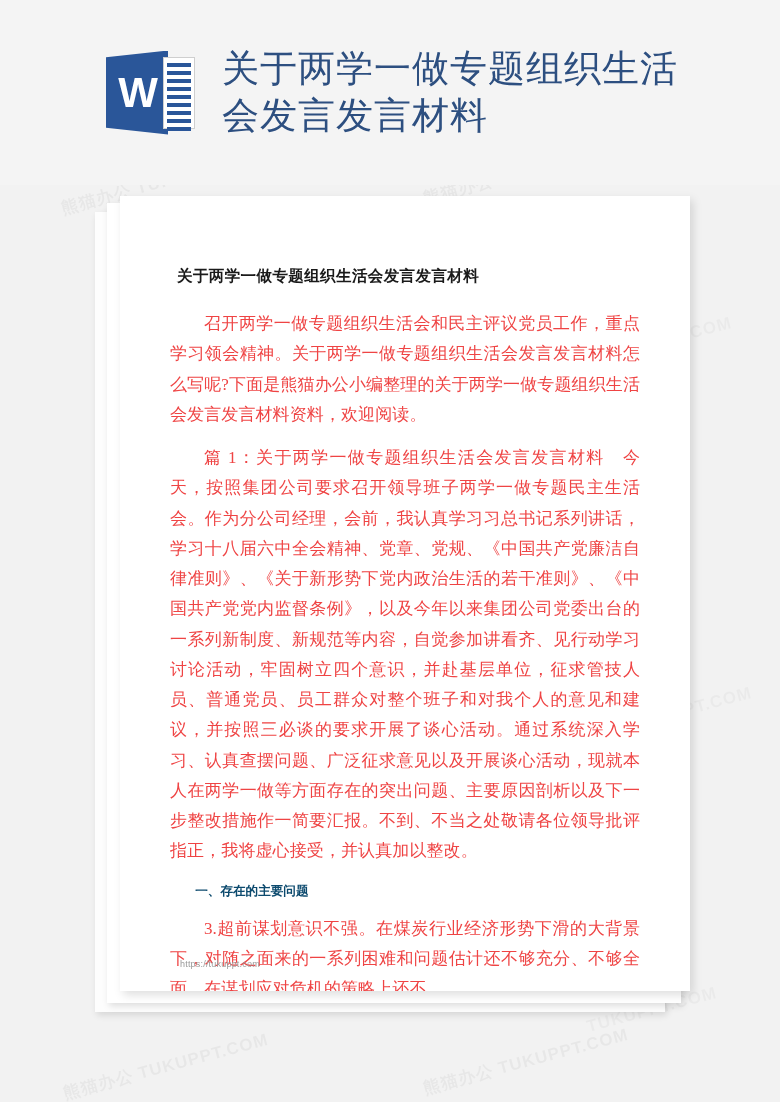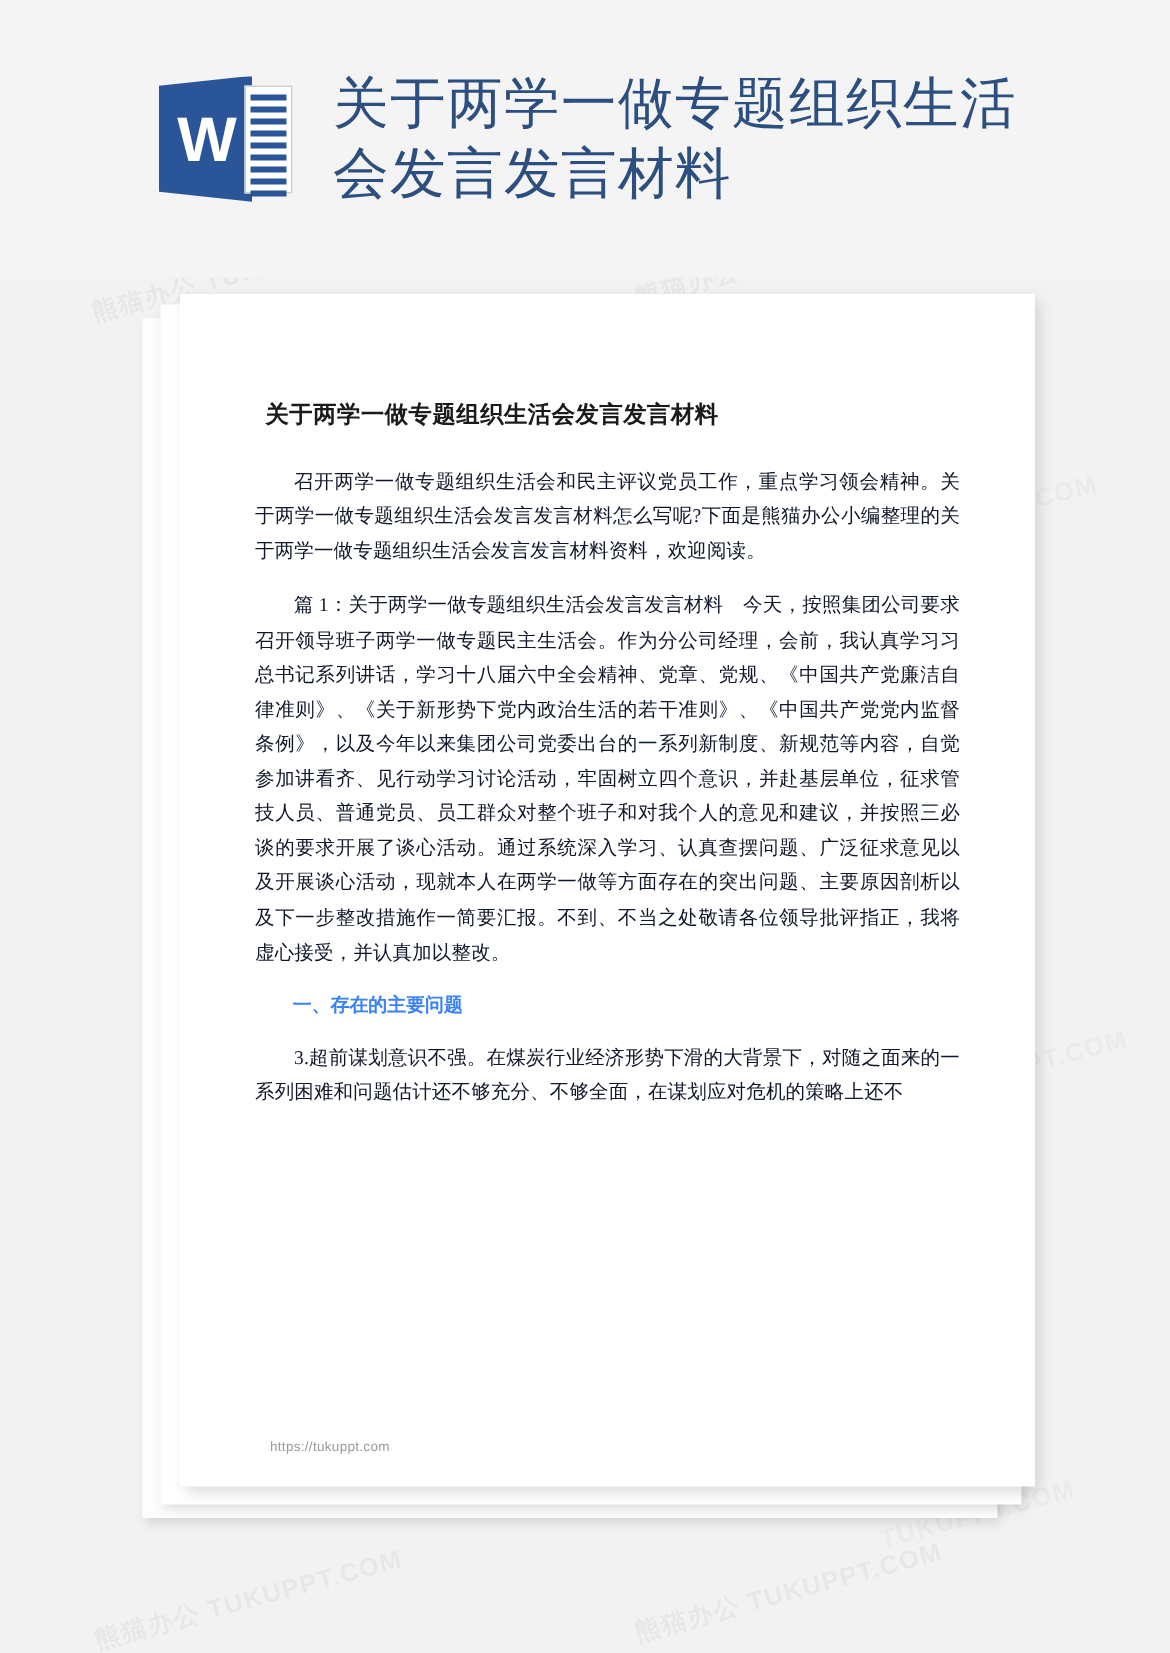--- a/index.html
+++ b/index.html
@@ -125,33 +125,33 @@
   .doc-title {
     font-size: 15.5px;
     font-weight: bold;
     color: #1a1a1a;
     text-align: left;
     margin: 14px 0 22px 7px;
     letter-spacing: 0.4px;
     font-family: "Liberation Serif", "DejaVu Serif", serif;
   }
   .para {
-    font-size: 13px;
+    font-size: 17px;
     line-height: 1.78;
-    color: #0f172a;
+    color: #ef4444;
     text-align: justify;
     text-justify: inter-ideograph;
     margin: 0 0 13px 0;
     text-indent: 2em;
     letter-spacing: 0.1px;
   }
   .section-head {
     font-size: 12.6px;
     font-weight: bold;
-    color: #3b82f6;
+    color: #0c4a6e;
     margin: 0 0 12px 0;
     text-indent: 2em;
     line-height: 1.78;
   }
   .footer-url {
     position: absolute;
     left: 60px;
     bottom: 22px;
     font-family: "Liberation Sans", sans-serif;
     font-size: 9px;

